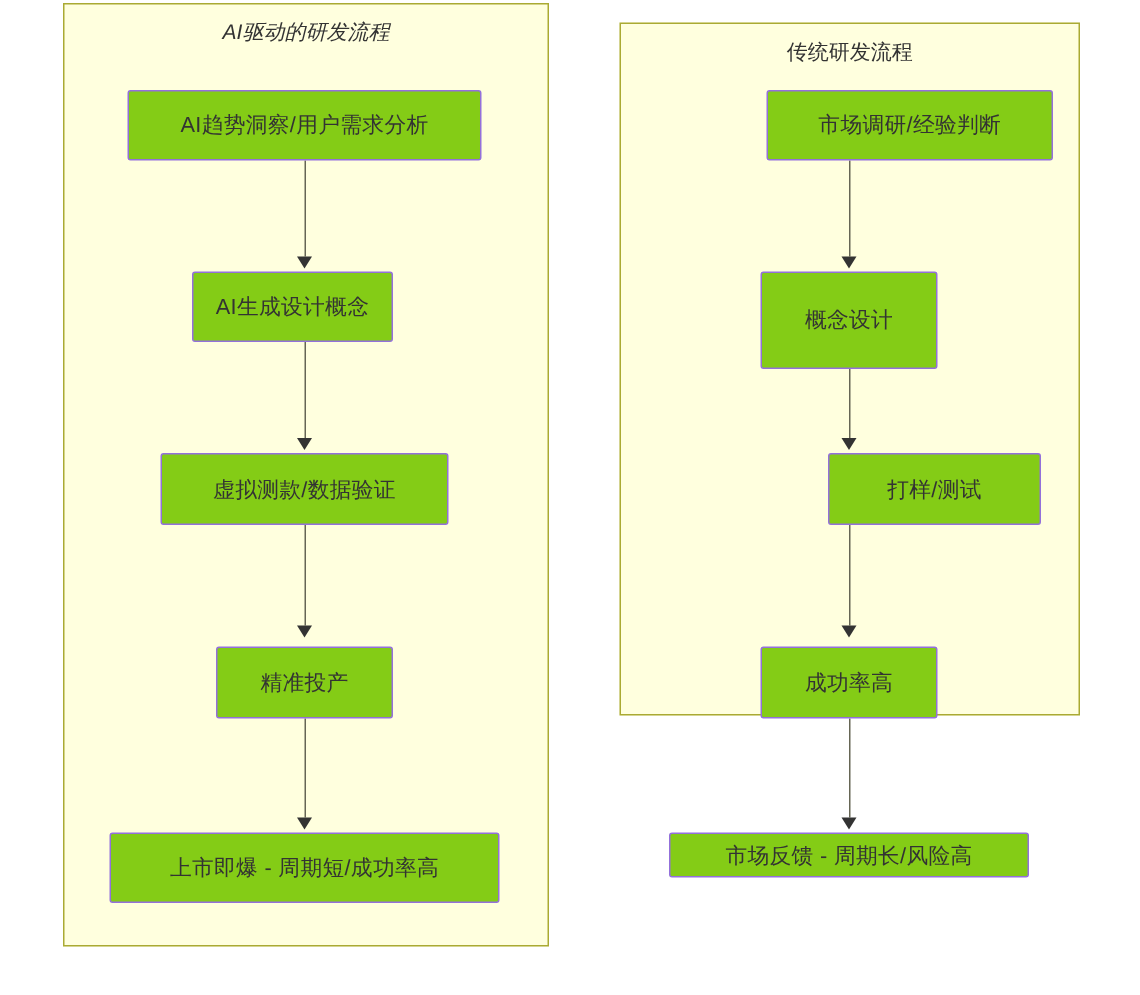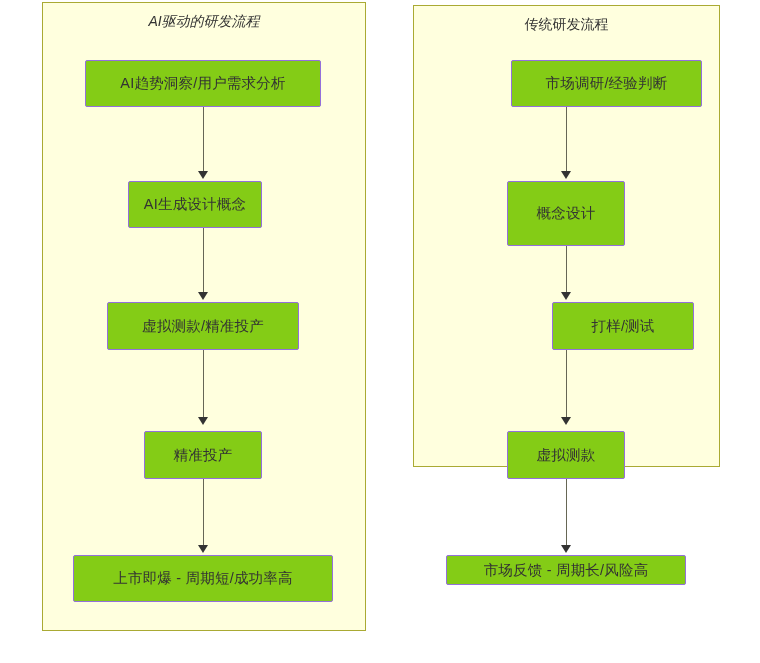--- a/index.html
+++ b/index.html
@@ -21,21 +21,21 @@
   }
 
   
   .subgraph {
     position: absolute;
     background: #ffffde;
     border: 1px solid #aaaa33;
     box-sizing: border-box;
   }
   #subgraph-ai   { left: 42px;  top: 2px; width: 324px; height: 629px; font-style: italic; }
-  #subgraph-trad { left: 413px; top: 5px; width: 307px; height: 462px; }
+  #subgraph-trad { left: 413px; top: 15px; width: 307px; height: 462px; }
 
   .subgraph-title {
     position: absolute;
     top: 9px;
     left: 0;
     right: 0;
     text-align: center;
     font-size: 14px;
     color: #333333;
     line-height: 18px;
@@ -91,21 +91,21 @@
   <div class="edge" style="left:203px; top:350px; height:67px;"></div>
   <div class="arrowhead" style="left:198px; top:417px;"></div>
 
   <div class="edge" style="left:203px; top:479px; height:66px;"></div>
   <div class="arrowhead" style="left:198px; top:545px;"></div>
 
   <div class="node" id="node-ai-1" style="left:85px; top:60px; width:236px; height:47px;">AI趋势洞察/用户需求分析</div>
 
   <div class="node" id="node-ai-2" style="left:128px; top:181px; width:134px; height:47px;">AI生成设计概念</div>
 
-  <div class="node" id="node-ai-3" style="left:107px; top:302px; width:192px; height:48px;">虚拟测款/精准投产</div>
+  <div class="node" id="node-ai-3" style="left:107px; top:302px; width:192px; height:48px;">虚拟测款/数据验证</div>
 
   <div class="node" id="node-ai-4" style="left:144px; top:431px; width:118px; height:48px;">精准投产</div>
 
   <div class="node" id="node-ai-5" style="left:73px; top:555px; width:260px; height:47px;">上市即爆 - 周期短/成功率高</div>
 
   <div class="subgraph" id="subgraph-trad">
     <div class="subgraph-title">传统研发流程</div>
   </div>
 
   <div class="edge" style="left:566px; top:107px; height:64px;"></div>
@@ -119,17 +119,17 @@
 
   <div class="edge" style="left:566px; top:479px; height:66px;"></div>
   <div class="arrowhead" style="left:561px; top:545px;"></div>
 
   <div class="node" id="node-tr-1" style="left:471px; top:60px; width:191px; height:47px;margin-left:40px;">市场调研/经验判断</div>
 
   <div class="node" id="node-tr-2" style="left:507px; top:181px; width:118px; height:65px;">概念设计</div>
 
   <div class="node" id="node-tr-3" style="left:507px; top:302px; width:142px; height:48px;margin-left:45px;">打样/测试</div>
 
-  <div class="node" id="node-tr-4" style="left:507px; top:431px; width:118px; height:48px;">虚拟测款</div>
+  <div class="node" id="node-tr-4" style="left:507px; top:431px; width:118px; height:48px;">成功率高</div>
 
   <div class="node" id="node-tr-5" style="left:446px; top:555px; width:240px; height:30px;">市场反馈 - 周期长/风险高</div>
 
 </div>
 
 </body></html>

